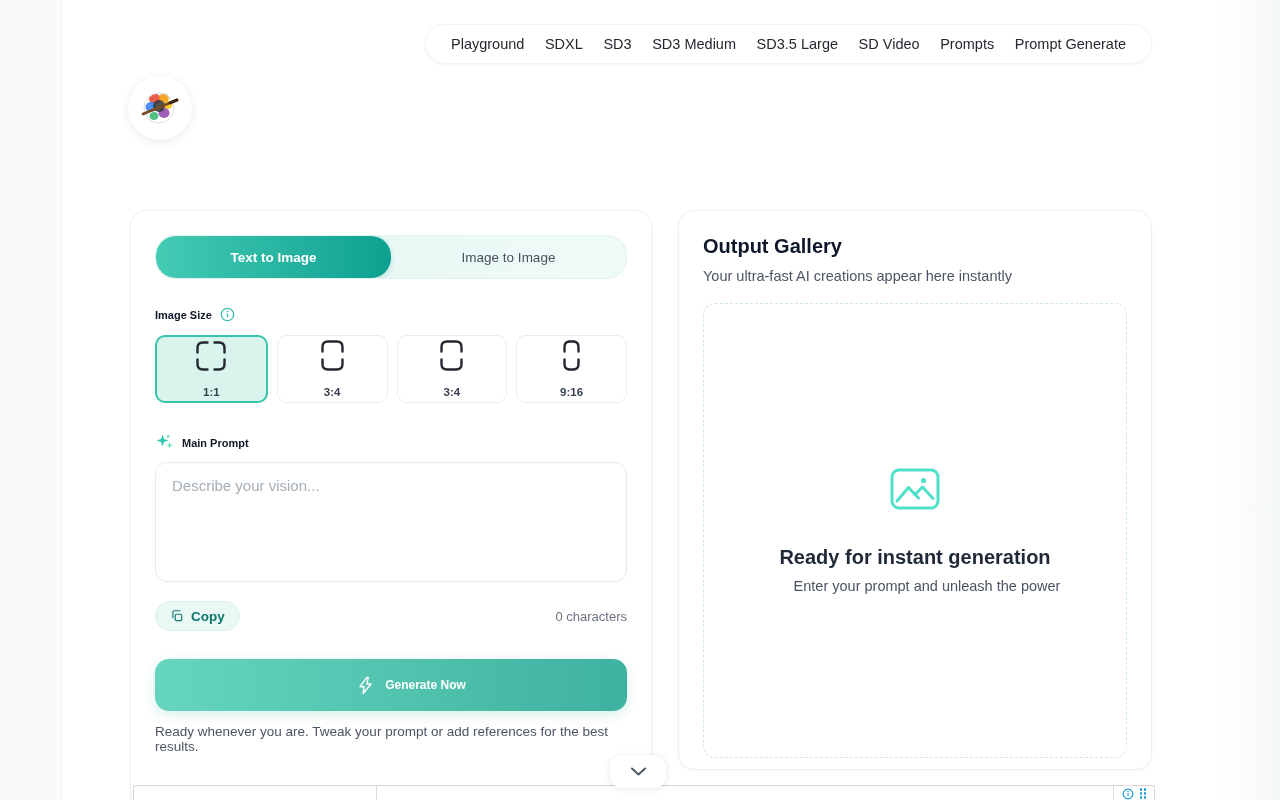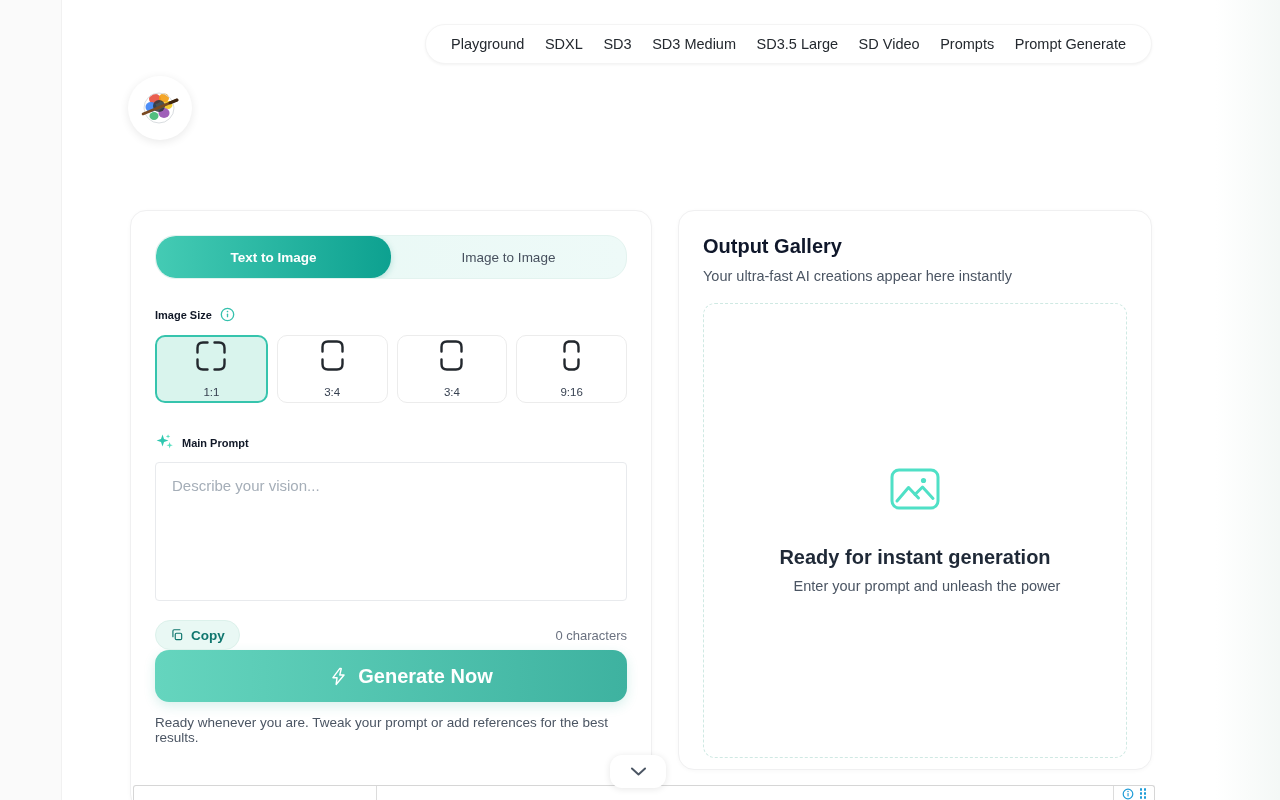--- a/index.html
+++ b/index.html
@@ -42,38 +42,38 @@
     box-shadow:0 2px 6px rgba(16,150,132,.25); cursor:pointer; }
   .mode-inactive { flex:1; display:flex; align-items:center; justify-content:center;
     color:#47505e; font-weight:500; font-size:13.5px; cursor:pointer; }
 
   .section-label-row { display:flex; align-items:center; gap:8px; margin-top:28px; }
   .section-label { font-size:11px; font-weight:700; color:#111827; }
 
   .tiles { display:flex; gap:9px; margin-top:13px; }
   .tile { flex:1; height:68px; background:#fff; border:1px solid #ececec; border-radius:10px;
     display:flex; flex-direction:column; align-items:center; justify-content:center; gap:15px;
-    cursor:pointer; }
+    cursor:pointer;font-weight:bold; }
   .tile.selected { background:#d9f4ed; border:2px solid #36c4ad; }
   .tile-label { font-size:11.5px; color:#374151; }
 
-  .prompt-area { margin-top:10px; width:100%; height:139px; border:1px solid #e8eaed;
-    border-radius:4px; padding:14px 16px; font-size:15px; color:#374151; resize:none;
+  .prompt-area { margin-top:10px; width:100%; height:120px; border:1px solid #e8eaed;
+    border-radius:12px; padding:14px 16px; font-size:15px; color:#374151; resize:none;
     outline:none; font-family:"Liberation Sans", sans-serif; display:block; }
   .prompt-area::placeholder { color:#a5aeb8; }
 
   .copy-row { margin-top:19px; display:flex; justify-content:space-between; align-items:center; }
   .copy-btn { display:flex; align-items:center; gap:7px; height:30px; padding:0 14px;
     background:#e9f8f4; border:1px solid #dcf1eb; border-radius:16px;
     color:#0f766e; font-weight:700; font-size:13.5px; cursor:pointer; }
   .char-count { font-size:13px; color:#6b7280; }
 
-  .generate-btn { width:100%; height:52px; border:none; border-radius:14px;
+  .generate-btn { margin-top:28px; width:100%; height:52px; border:none; border-radius:14px;
     background:linear-gradient(90deg,#65d5be,#3eb2a0); color:#fff; font-weight:700;
-    font-size:20px; display:flex; align-items:center; justify-content:center; gap:10px;
+    font-size:12px; display:flex; align-items:center; justify-content:center; gap:10px;
     cursor:pointer; box-shadow:0 4px 12px rgba(40,170,150,.18);
     font-family:"Liberation Sans", sans-serif;padding-left:40px; }
   .helper-note { margin-top:13px; font-size:13.5px; color:#4b5563; }
 
   
   .gallery-title { font-size:20px; font-weight:700; color:#0f172a; }
   .gallery-sub { margin-top:10px; font-size:14.5px; color:#4b5563; }
   .dropzone { margin-top:19px; height:455px; border:1px dashed #cfe9e3; border-radius:12px;
     display:flex; flex-direction:column; align-items:center; justify-content:center; }
   .empty-title { margin-top:36px; font-size:20px; font-weight:700; color:#1f2937; }

